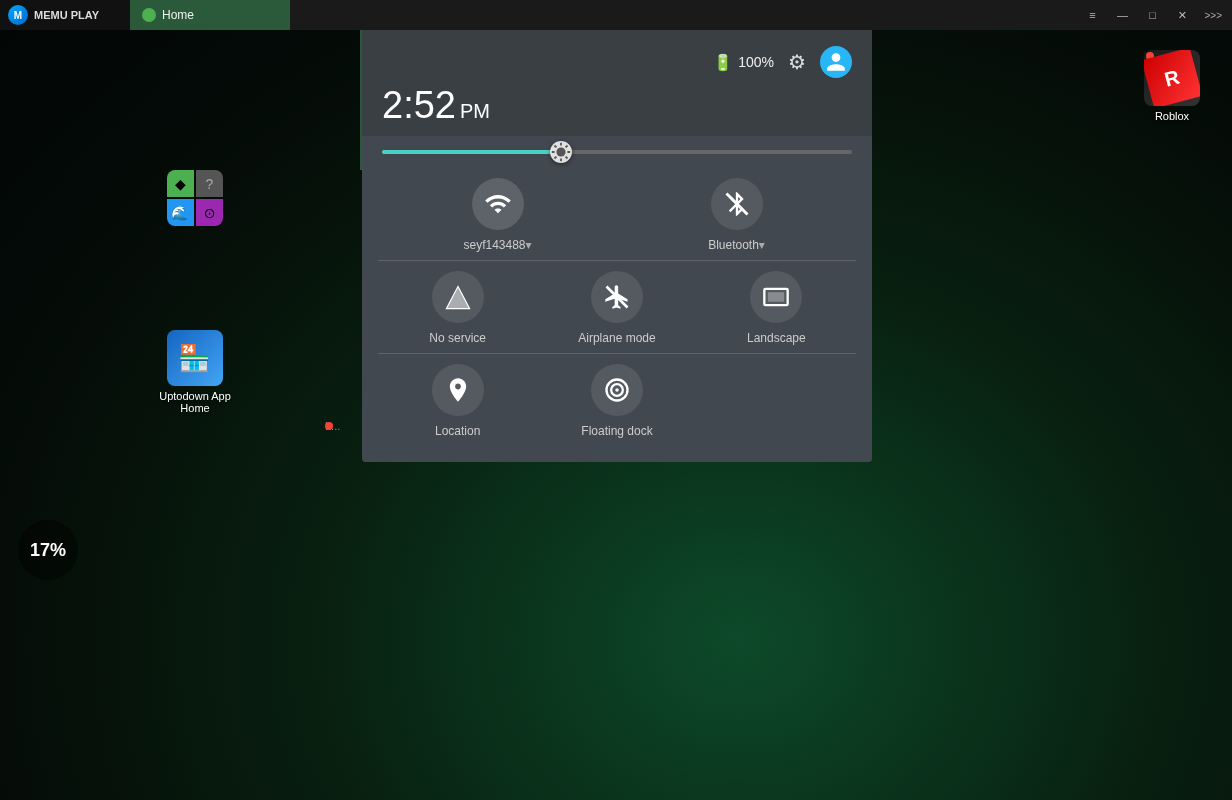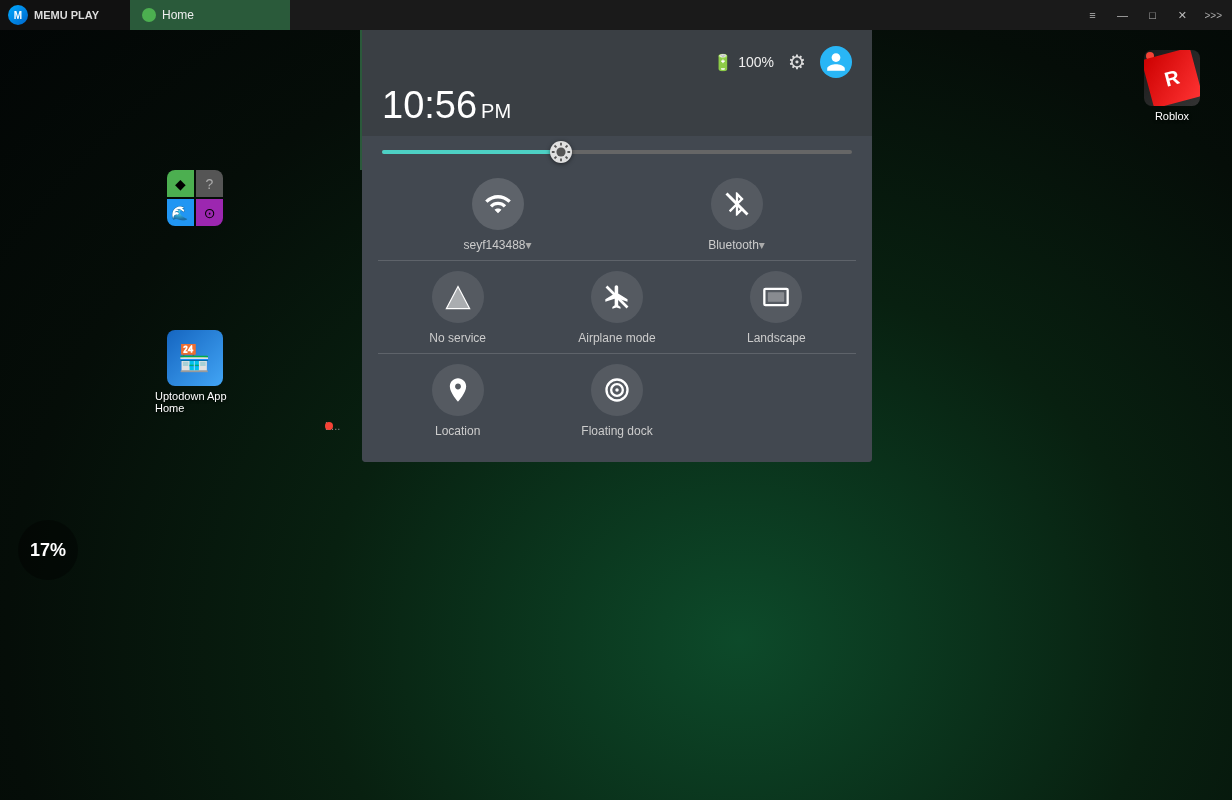--- a/index.html
+++ b/index.html
@@ -114,21 +114,21 @@
       flex-direction: column;
       align-items: center;
       gap: 4px;
       cursor: pointer;
       width: 80px;
     }
 
     .icon-label {
       color: white;
       font-size: 11px;
-      text-align: left;
+      text-align: center;
       text-shadow: 0 1px 3px rgba(0,0,0,0.8);
     }
 
     
     .grid-icon {
       width: 56px;
       height: 56px;
       display: grid;
       grid-template-columns: 1fr 1fr;
       grid-template-rows: 1fr 1fr;
@@ -473,21 +473,21 @@
         <span>100%</span>
       </div>
       <div class="settings-gear">⚙</div>
       <div class="user-avatar">
         <svg width="22" height="22" viewBox="0 0 24 24" fill="white">
           <path d="M12 12c2.7 0 4.8-2.1 4.8-4.8S14.7 2.4 12 2.4 7.2 4.5 7.2 7.2 9.3 12 12 12zm0 2.4c-3.2 0-9.6 1.6-9.6 4.8v2.4h19.2v-2.4c0-3.2-6.4-4.8-9.6-4.8z"></path>
         </svg>
       </div>
     </div>
     <div class="qs-time">
-      <span>10:56</span><span class="ampm">PM</span>
+      <span>2:52</span><span class="ampm">PM</span>
     </div>
   </div>
 
   <div class="qs-brightness">
     <div class="brightness-slider-container">
       <div class="brightness-fill"></div>
       <div class="brightness-thumb">
 
         <svg width="22" height="22" viewBox="0 0 24 24" style="position:absolute;top:0;left:0;">
           <circle cx="12" cy="12" r="5" fill="#555"></circle>

